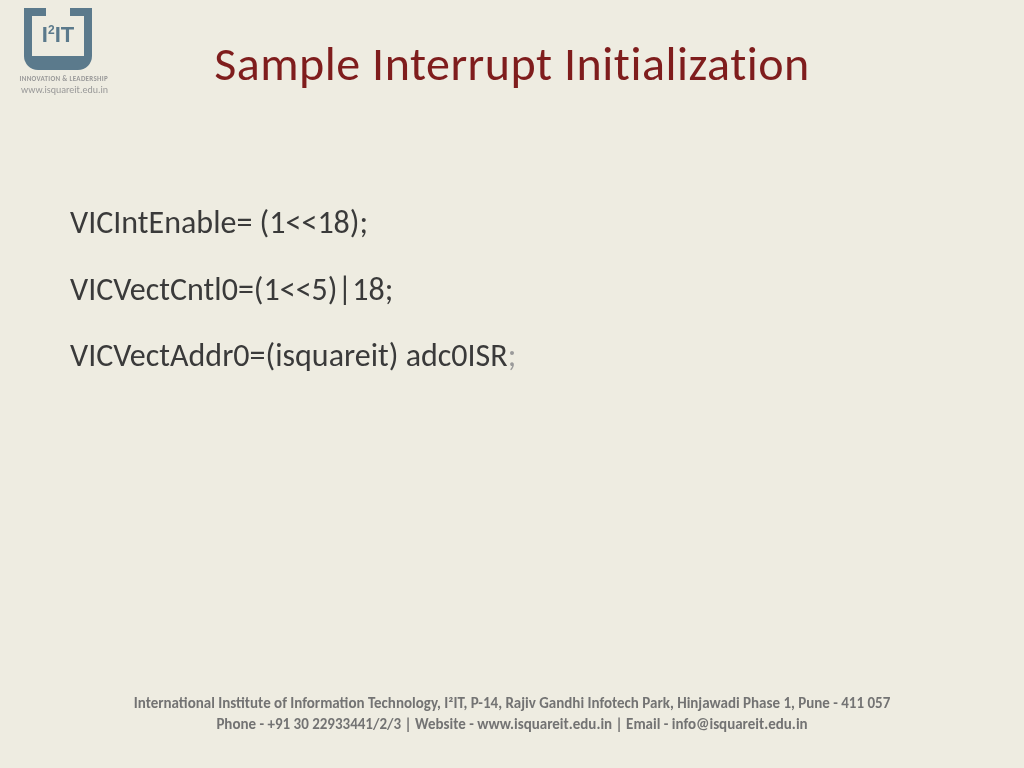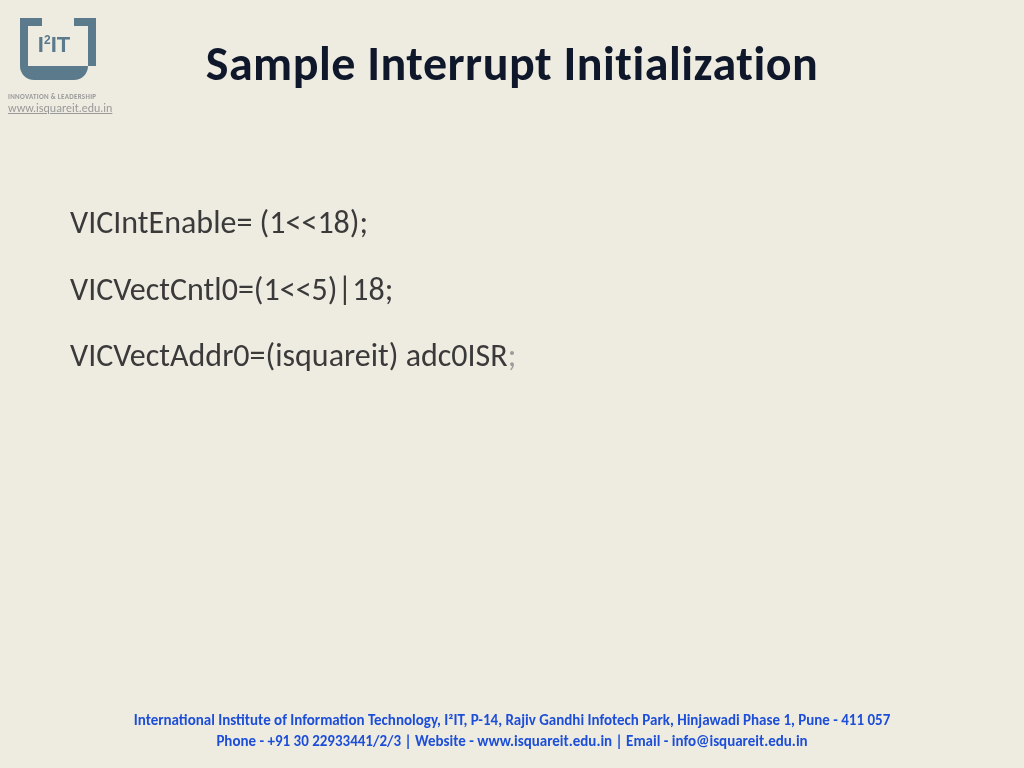--- a/index.html
+++ b/index.html
@@ -16,23 +16,23 @@
       overflow: hidden;
     }
     .logo-container {
       position: absolute;
       top: 6px;
       left: 8px;
       width: 100px;
     }
     .logo-shield {
       position: relative;
-      width: 76px;
+      width: 68px;
       height: 62px;
-      margin: 12px auto;
+      margin: 2px auto;
     }
     .shield-left {
       position: absolute;
       left: 0;
       top: 0;
       width: 8px;
       height: 48px;
       background-color: #5b7a8c;
     }
     .shield-right {
@@ -79,62 +79,61 @@
       color: #5b7a8c;
       font-family: Arial, sans-serif;
     }
     .logo-text sup {
       font-size: 12px;
       vertical-align: super;
     }
     .logo-tagline {
       font-size: 7px;
       color: #999;
-      text-align: left;
+      text-align: right;
       margin-top: 4px;
       font-weight: bold;
       letter-spacing: 0.3px;
     }
     .logo-url {
-      font-size: 12px;
+      font-size: 10px;
       color: #999;
-      text-align: left;
-      text-decoration: underline;
+      text-align: right;
     }
     .title {
       text-align: center;
       font-size: 48px;
-      font-weight: bold;
-      color: #0f172a;
+      font-weight: normal;
+      color: #7f1d1d;
       padding-top: 34px;
       letter-spacing: 0.5px;
     }
     .content {
       padding-left: 70px;
       padding-top: 88px;
     }
     .code-line {
       font-size: 32px;
       color: #3a3a3a;
       line-height: 1.55;
       font-family: Calibri, Arial, sans-serif;
       margin-top: 17px;
     }
     .gray-semi {
       color: #9a9a9a;
     }
     .footer {
       position: absolute;
-      bottom: 16px;
+      bottom: 33px;
       left: 0;
       width: 100%;
       text-align: center;
       font-size: 15px;
       font-weight: bold;
-      color: #1d4ed8;
+      color: #737373;
       line-height: 1.4;
     }
   </style>
 </head>
 <body>
 
 <div class="logo-container">
   <div class="logo-shield">
     <div class="shield-top-left"></div>
     <div class="shield-top-right"></div>

